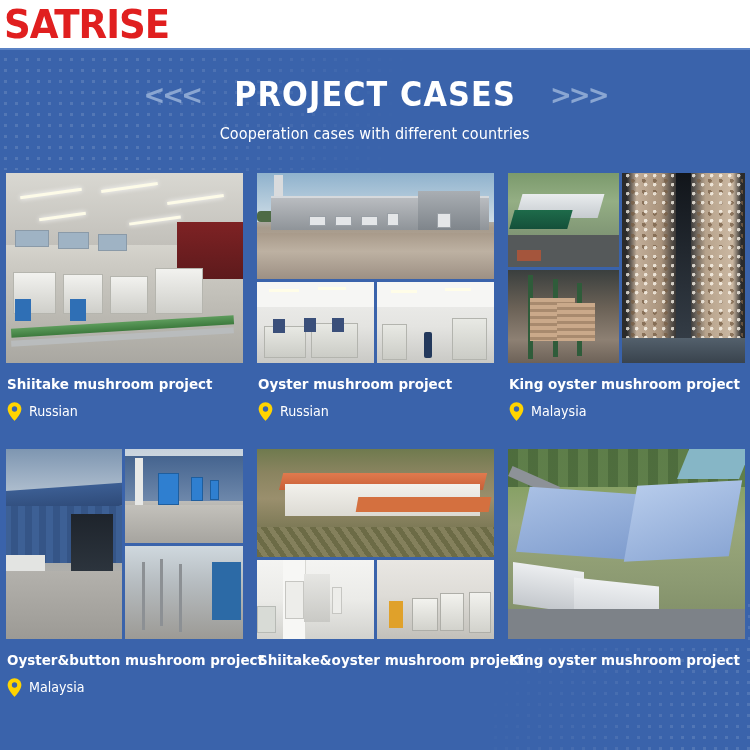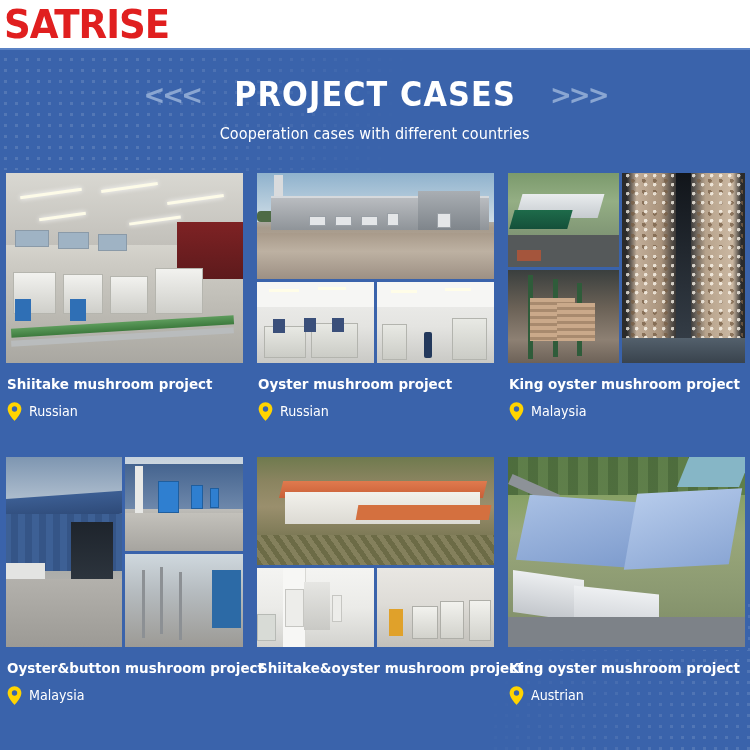--- a/index.html
+++ b/index.html
@@ -97,21 +97,21 @@
     white-space:nowrap;
   }
 
   
   .grid {
     position:relative;
     z-index:2;
     display:grid;
     grid-template-columns:repeat(3, 243px);
     grid-auto-rows:270px;
-    gap:14px 8px;
+    gap:6px 8px;
     padding:0 3px;
   }
   .card { position:relative; }
   .card-media {
     width:100%;
     height:196px;
     border:3px solid #3a63ab;
     overflow:hidden;
     display:flex;
     background:#2b4c8a;
@@ -491,24 +491,17 @@
           <div class="road"></div>
           <div class="roofA"></div>
           <div class="roofB"></div>
           <div class="officeA"></div>
           <div class="officeB"></div>
           <div class="yard"></div>
         </div>
       </div>
       <div class="card-caption">
         <div class="card-title">King oyster mushroom project</div>
-        <div class="card-loc">
-          <svg class="pin" viewBox="0 0 24 30">
-            <path d="M12 0C5.9 0 1 4.9 1 11c0 8 11 19 11 19s11-11 11-19C23 4.9 18.1 0 12 0z" fill="#ffd400"></path>
-            <circle cx="12" cy="11" r="4.3" fill="#3a63ab"></circle>
-          </svg>
-          <span class="card-country">Austrian</span>
-        </div>
       </div>
     </div>
 
   </div>
 </div>
 
 </body></html>

